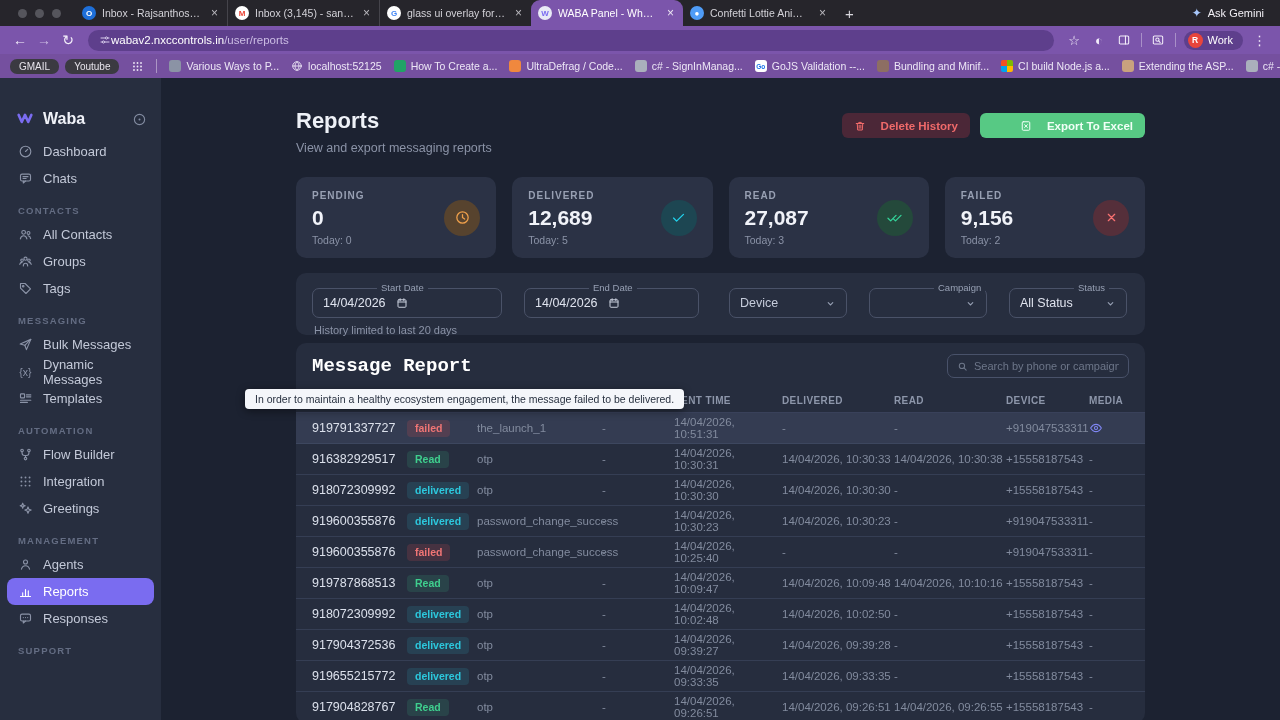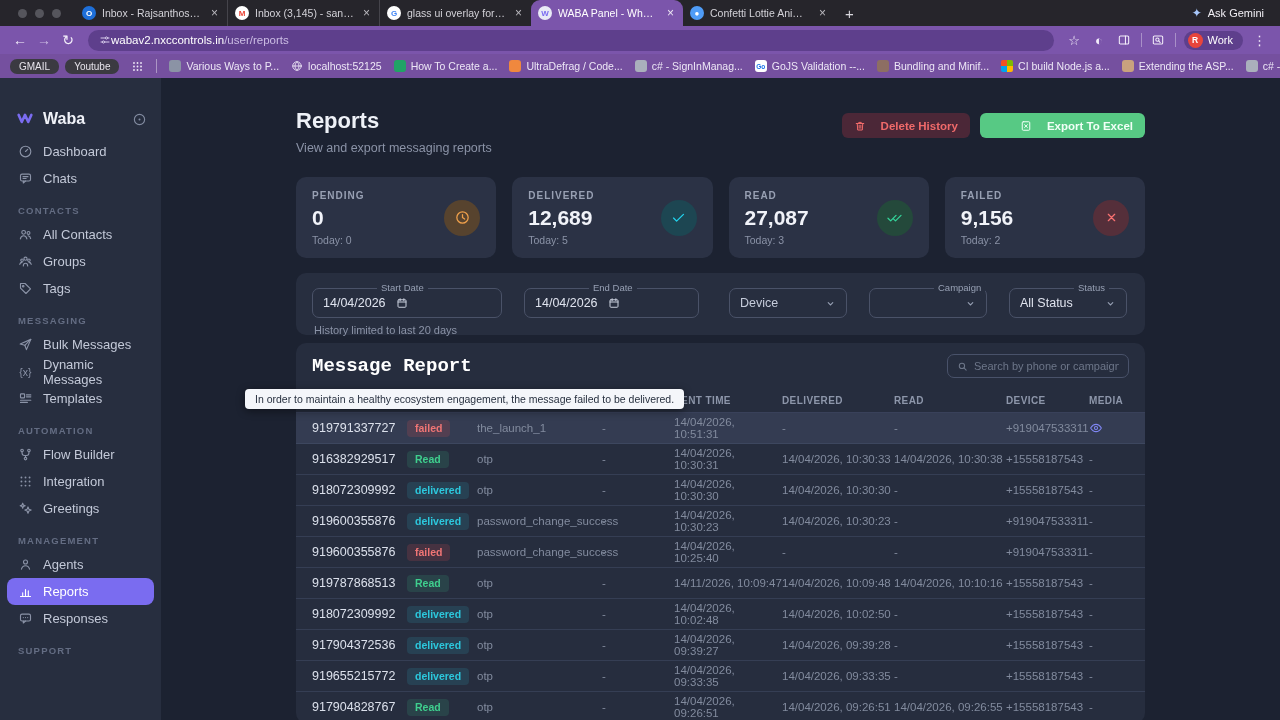--- a/index.html
+++ b/index.html
@@ -620,21 +620,21 @@
             <span>-</span>
             <span>-</span>
             <span>+919047533311</span>
             <span>-</span>
           </div>
           <div class="tgrid trow">
             <span class="receiver">919787868513</span>
             <span><span class="badge read">Read</span></span>
             <span>otp</span>
             <span>-</span>
-            <span>14/11/2026, 10:09:47</span>
+            <span>14/04/2026, 10:09:47</span>
             <span>14/04/2026, 10:09:48</span>
             <span>14/04/2026, 10:10:16</span>
             <span>+15558187543</span>
             <span>-</span>
           </div>
           <div class="tgrid trow">
             <span class="receiver">918072309992</span>
             <span><span class="badge delivered">delivered</span></span>
             <span>otp</span>
             <span>-</span>

